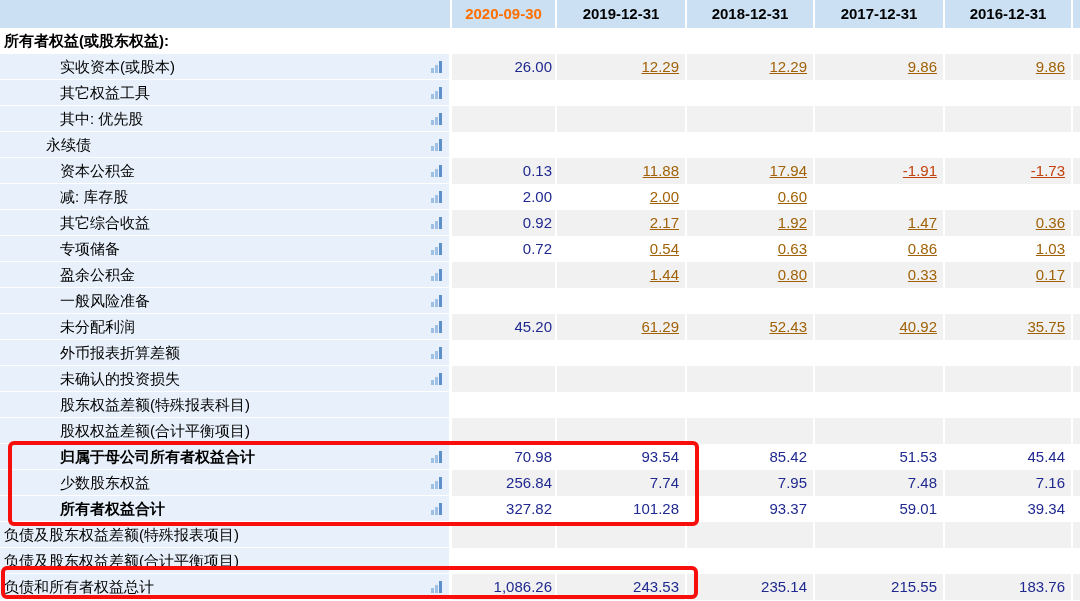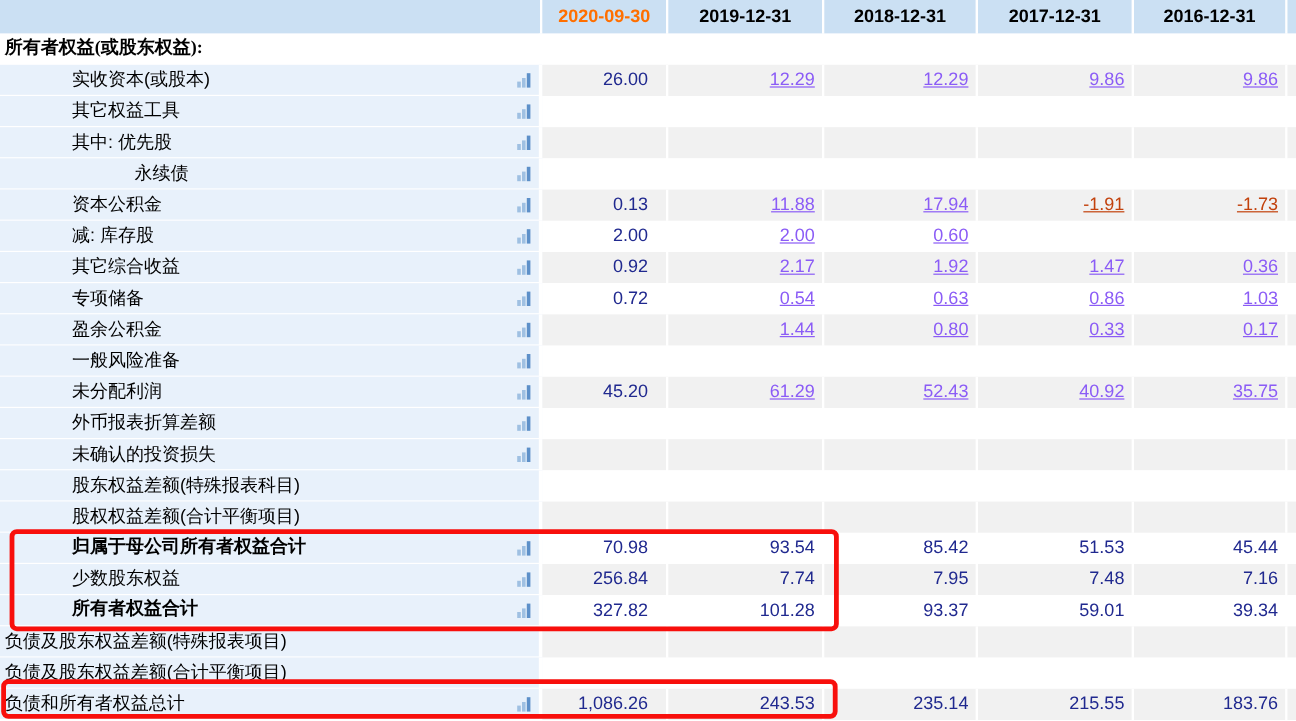--- a/index.html
+++ b/index.html
@@ -24,33 +24,33 @@
 
   
   .row { height:26px; line-height:25px; }
   .row .cell { overflow:hidden; white-space:nowrap; }
   .row .label-cell {
     background:#e8f1fb; border-bottom:1px solid #fff; border-right:3px solid #fff;
     display:flex; align-items:center;
   }
   .row.section .label-cell { background:#fff; }
   .row .label-text { flex:1 1 auto; }
-  .row .label-text.bold { font-weight:bold;font-family:Liberation Serif, serif; }
+  .row .label-text.bold { font-weight:bold; }
   .ind-0 { padding-left:4px; }
   .ind-1 { padding-left:60px; }
   .ind-2 { padding-left:60px; }
-  .ind-3 { padding-left:112px; }
+  .ind-3 { padding-left:46px; }
 
   .row .val, .row .sliver { background:#fff; border-right:2px solid #fff; }
   .row .sliver { border-right:none; }
   .row.even .val, .row.even .sliver { background:#f1f1f1; }
   .row .val { text-align:right; padding-right:6px; color:#20298f; }
-  .row .val.first { padding-right:15px; }
+  .row .val.first { padding-right:3px; }
   .row .val .v { color:#20298f; }
-  .row .val .v.link { color:#8b5cf6; text-decoration:underline; cursor:pointer; }
+  .row .val .v.link { color:#a16207; text-decoration:underline; cursor:pointer; }
   .row .val .v.neg { color:#c2410c; }
 
   
   .bar-icon {
     display:inline-flex; align-items:flex-end; gap:1px;
     margin-right:7px; height:13px; cursor:pointer; flex:0 0 auto;
   }
   .bar-icon i { display:block; width:3px; background:#9fc0e2; }
   .bar-icon i.b1 { height:5px; }
   .bar-icon i.b2 { height:8px; }

